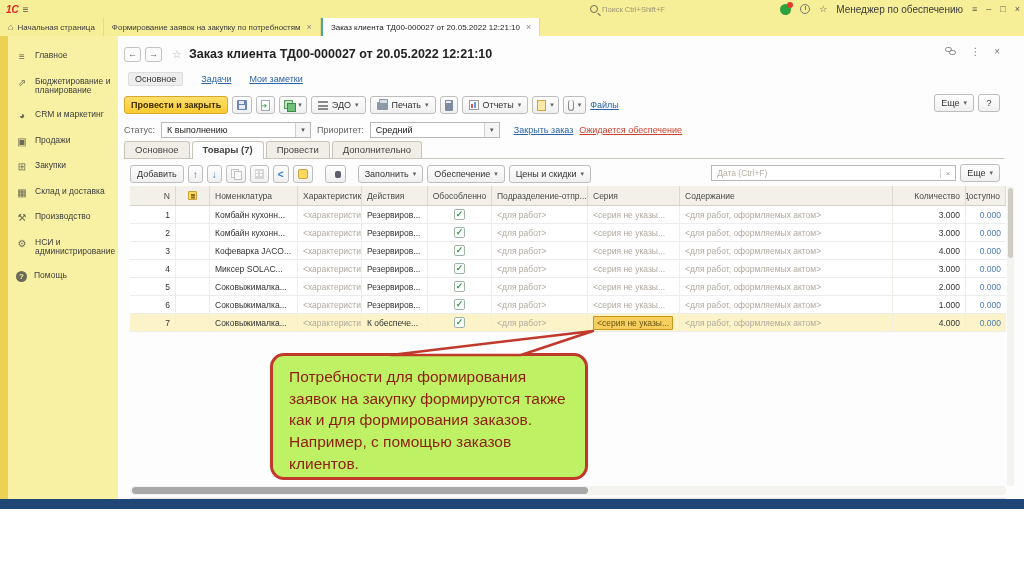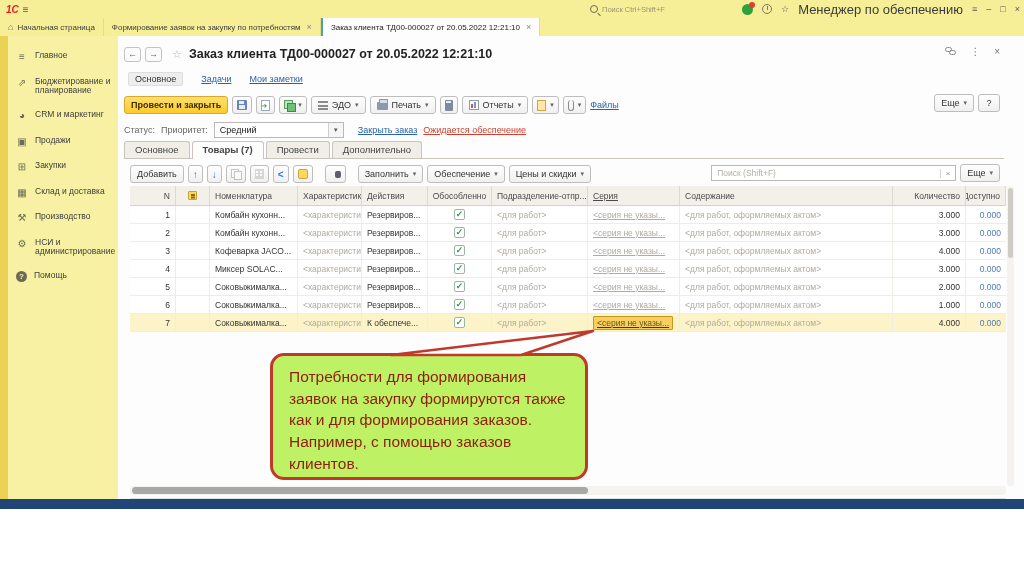--- a/index.html
+++ b/index.html
@@ -12,21 +12,21 @@
   .hamb { color:#555; font-size:10px; margin-right:8px; }
   .apptitle { font-size:7.5px; color:#4a4a3a; white-space:nowrap; }
   .topsearch { position:absolute; left:590px; top:2px; width:180px; height:14px; display:flex; align-items:center; color:#9a9574; font-size:7.5px; }
   .mag { width:8px; height:8px; border:1.3px solid #6b6b54; border-radius:50%; position:relative; margin-right:4px; }
   .mag:after { content:""; position:absolute; width:4px; height:1.3px; background:#6b6b54; transform:rotate(45deg); left:6px; top:8px; }
   .topicons { position:absolute; right:4px; top:0; height:18px; display:flex; align-items:center; gap:9px; font-size:9px; color:#555; }
   .circ-green { width:11px; height:11px; background:#2ca23c; border-radius:50%; position:relative; }
   .circ-green:after { content:""; position:absolute; right:-2px; top:-2px; width:6px; height:6px; background:#e03c31; border-radius:50%; }
   .circ-clock { width:10px; height:10px; border:1.3px solid #777; border-radius:50%; position:relative; }
   .circ-clock:after { content:""; position:absolute; left:4px; top:1px; width:1.3px; height:4px; background:#777; }
-  .uname { font-size:13px; color:#3c3c3c; }
+  .uname { font-size:10px; color:#3c3c3c; }
   .winbtn { font-size:9px; color:#555; }
 
   
   .tabbar { position:absolute; left:0; top:18px; width:1024px; height:18px; background:#f7ee98; display:flex; font-size:8px; }
   .wtab { display:flex; align-items:center; gap:4px; padding:0 8px; border-right:1px solid #e6dc84; color:#3c3c3c; white-space:nowrap; }
   .wtab .ticon { font-size:9px; color:#555; }
   .wtab.active { background:#fdfdfd; border-left:2px solid #4aa5a0; color:#222; }
   .wtab .tclose { color:#888; font-size:9px; margin-left:2px; }
 
   
@@ -123,21 +123,21 @@
   .trow.hl { background:#fdf3c9; }
   .tc { padding:0 5px; font-size:8.5px; white-space:nowrap; overflow:hidden; height:100%; display:flex; align-items:center; border-right:1px solid #f0ede6; }
   .trow.hdr .tc { border-right:1px solid #ddd9cf; font-size:8.5px; }
   .c0 { width:46px; justify-content:flex-end; }
   .c1 { width:34px; justify-content:center; }
   .c2 { width:88px; }
   .c3 { width:64px; }
   .c4 { width:66px; }
   .c5 { width:64px; justify-content:center; }
   .c6 { width:96px; }
-  .c7 { width:92px;text-decoration:underline; }
+  .c7 { width:92px; }
   .c8 { width:213px; }
   .c9 { width:73px; justify-content:flex-end; }
   .c10 { width:40px; justify-content:flex-end; border-right:none; }
   .muted { color:#b0aaa0; }
   .avail { color:#4a7ab5; }
   .cb { width:11px; height:11px; background:#fff; border:1px solid #9fb5a4; border-radius:2px; color:#2f9e44; font-size:9px; line-height:9px; text-align:center; font-weight:bold; }
   .series-box { border:1px solid #c8961e; background:#f6cf5f; color:#6b5516; padding:0 3px; height:14px; line-height:13px; border-radius:1px; }
 
   .vscroll { position:absolute; right:10px; top:150px; width:7px; height:300px; background:#f4f3f0; border-radius:3px; }
   .vscroll .vth { position:absolute; left:1px; top:2px; width:5px; height:70px; background:#cfccc5; border-radius:3px; }
@@ -308,20 +308,24 @@
     <div class="tb-right">
       <button class="btn">
           <span>Еще</span>
           <span class="dd">▾</span>
         </button>
       <button class="btn qbtn" style="justify-content:center;">?</button>
     </div>
 
     <div class="status-row">
       <span class="lbl">Статус:</span>
+      <div class="combo">
+        <span class="val">К выполнению</span>
+        <span class="cdd">▾</span>
+      </div>
       <span class="lbl">Приоритет:</span>
       <div class="combo sm">
         <span class="val">Средний</span>
         <span class="cdd">▾</span>
       </div>
       <a class="link" style="margin-left:8px;">Закрыть заказ</a>
       <a class="rlink">Ожидается обеспечение</a>
     </div>
 
     <div class="form-tabs">
@@ -364,21 +368,21 @@
           <span>Обеспечение</span>
           <span class="dd">▾</span>
         </button>
       <button class="btn">
           <span>Цены и скидки</span>
           <span class="dd">▾</span>
         </button>
     </div>
     <div class="ttb-right">
       <div class="searchbox">
-        <span class="ph">Поиск (Shift+F)</span>
+        <span class="ph">Дата (Ctrl+F)</span>
         <span class="sx">×</span>
       </div>
       <button class="btn">
           <span>Еще</span>
           <span class="dd">▾</span>
         </button>
     </div>
 
     <div class="grid">
         <div class="trow hdr">

